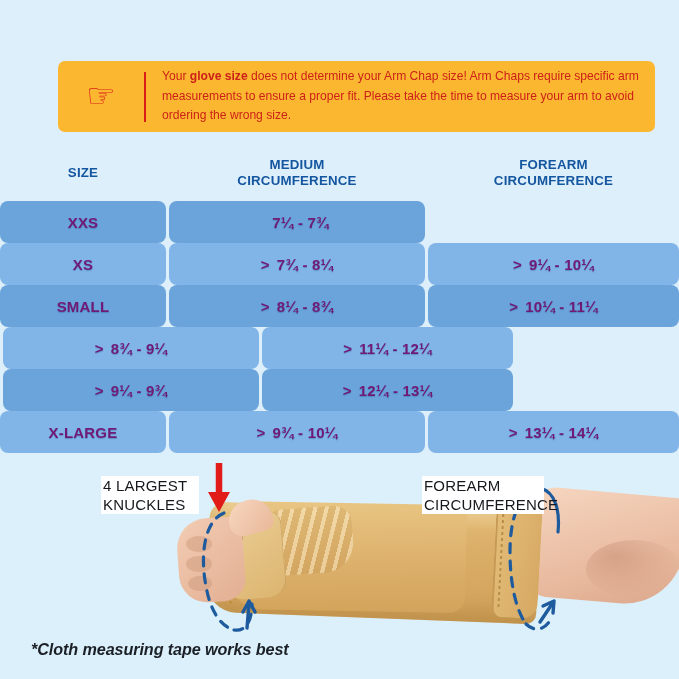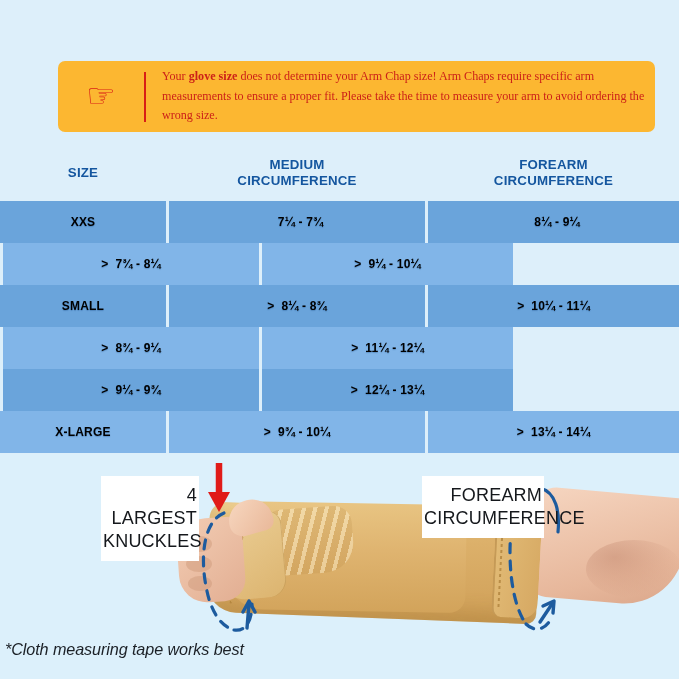--- a/index.html
+++ b/index.html
@@ -50,21 +50,20 @@
     height: 50px;
     background: #d81f16;
     flex: 0 0 auto;
   }
   .callout-text {
     flex: 1;
     padding: 0 8px 0 16px;
     color: #cc2118;
     font-size: 12.1px;
     line-height: 1.62;
-    font-family: Liberation Serif, serif;
   }
   .callout-text b { font-weight: bold; }
 
   
   .table {
     position: absolute;
     left: 0; top: 145px;
     width: 679px;
   }
   .thead {
@@ -89,25 +88,26 @@
   .c3 { width: 251px; }
 
   .trow {
     display: flex;
     height: 42px;
   }
   .trow .cell {
     display: flex;
     align-items: center;
     justify-content: center;
-    color: #000000;
+    color: #701a75;
     font-weight: bold;
-    font-size: 12px;
+    font-size: 15px;
     letter-spacing: 0.2px;
     text-shadow: 0 1px 1px rgba(30,80,140,0.35);
+    border-radius: 8px;
   }
   .trow.dark .cell  { background: #6aa4db; }
   .trow.light .cell { background: #81b5e8; }
   .trow .sep { width: 3px; background: #ddeffa; }
   .cell .gt { margin-right: 7px; font-weight: bold; }
 
   
   .photo {
     position: absolute;
     left: 0; top: 454px;
@@ -228,35 +228,35 @@
   }
 
   
   .dash-svg { position: absolute; left: 0; top: 0; width: 679px; height: 679px; pointer-events: none; }
 
   
   .lbl {
     position: absolute;
     background: #ffffff;
     color: #15181c;
-    font-size: 18px;
+    font-size: 15px;
     line-height: 1.28;
-    text-align: right;
+    text-align: left;
     letter-spacing: 0.2px;
-    padding: 8px 2px;
+    padding: 0 2px;
   }
   .lbl-knuckles { left: 101px; top: 476px; width: 98px; }
   .lbl-forearm  { left: 422px; top: 476px; width: 122px; }
 
   .footnote {
     position: absolute;
-    left: 5px; top: 640px;
+    left: 31px; top: 640px;
     color: #1b2026;
     font-style: italic;
-    font-weight: normal;
+    font-weight: bold;
     font-size: 16.2px;
     letter-spacing: -0.1px;
   }
 </style>
 </head>
 <body>
 
 <div class="page">
 
 
@@ -289,27 +289,24 @@
     </div>
 
     <div class="trow dark">
       <div class="cell c1">XXS</div>
       <div class="sep"></div>
       <div class="cell c2">
         <span class="gt"></span>
           <span>7¼ - 7¾</span>
       </div>
       <div class="sep"></div>
-      <div class="cell c3">
-        <span class="gt"></span>
-          <span>8¼ - 9¼</span>
-      </div>
     </div>
 
     <div class="trow light">
+      <div class="cell c1">XS</div>
       <div class="sep"></div>
       <div class="cell c2">
         <span class="gt">&gt;</span>
           <span>7¾ - 8¼</span>
       </div>
       <div class="sep"></div>
       <div class="cell c3">
         <span class="gt">&gt;</span>
           <span>9¼ - 10¼</span>
       </div>

